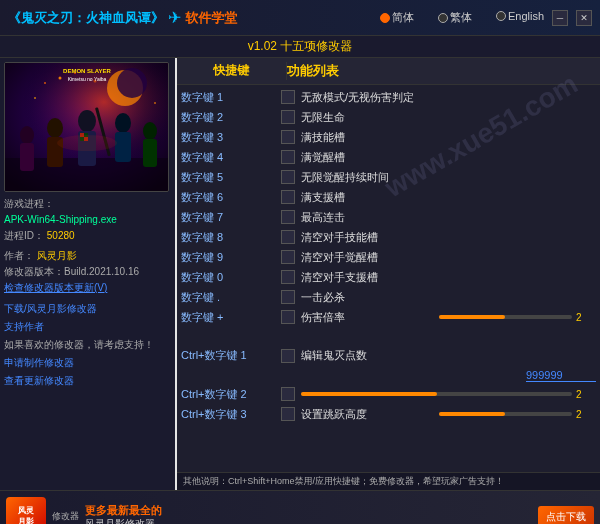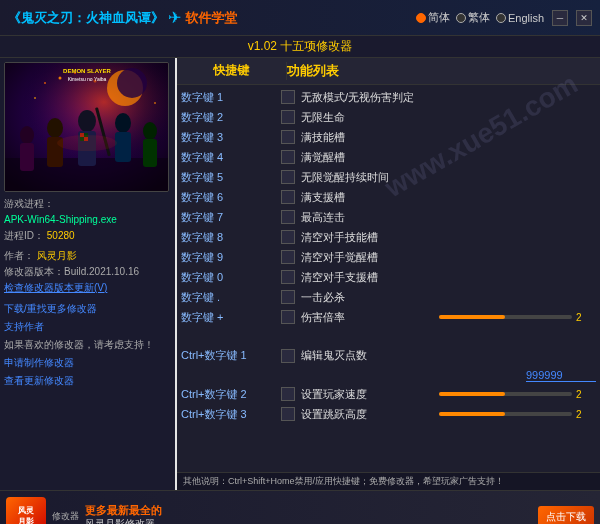--- a/index.html
+++ b/index.html
@@ -40,22 +40,22 @@
       color: #00bfff;
       font-size: 16px;
     }
     .title-right {
       display: flex;
       align-items: center;
       gap: 8px;
     }
     .lang-radio-group {
       display: flex;
-      align-items: center;
-      gap: 6px;
+      align-items: flex-start;
+      gap: 24px;
     }
     .lang-option {
       display: flex;
       align-items: center;
       gap: 2px;
       cursor: pointer;
     }
     .radio-dot {
       width: 10px;
       height: 10px;
@@ -435,21 +435,21 @@
       </div>
       <div>
         <span>修改器版本：Build.2021.10.16</span>
       </div>
       <div style="color:#4488ff;text-decoration:underline;cursor:pointer;">
         <span>检查修改器版本更新(V)</span>
       </div>
     </div>
 
     <div class="links-section">
-      <div>下载/重找更多修改器</div>
+      <div>下载/风灵月影修改器</div>
       <div>支持作者</div>
       <div style="color:#aaa;">如果喜欢的修改器，请考虑支持！</div>
       <div>申请制作修改器</div>
       <div>查看更新修改器</div>
     </div>
   </div>
 
   <div class="right-panel">
     <div class="cheat-header">
       <div class="cheat-header-col1">快捷键</div>
@@ -540,21 +540,20 @@
         <span class="cheat-key">Ctrl+数字键 1</span>
         <div class="cheat-checkbox"></div>
         <span class="cheat-desc">编辑鬼灭点数</span>
         <input class="cheat-input" value="999999" style="margin-left: 4px; margin-top: 40px;">
       </div>
 
       <div class="cheat-row">
         <span class="cheat-key">Ctrl+数字键 2</span>
         <div class="cheat-checkbox"></div>
         <div class="cheat-slider-container">
-          <span class="cheat-desc" style="min-width:70px;">设置玩家速度</span>
           <div class="cheat-slider">
             <div class="cheat-slider-fill" style="width:50%;"></div>
           </div>
           <span class="cheat-slider-val">2</span>
         </div>
       </div>
 
       <div class="cheat-row">
         <span class="cheat-key">Ctrl+数字键 3</span>
         <div class="cheat-checkbox"></div>

